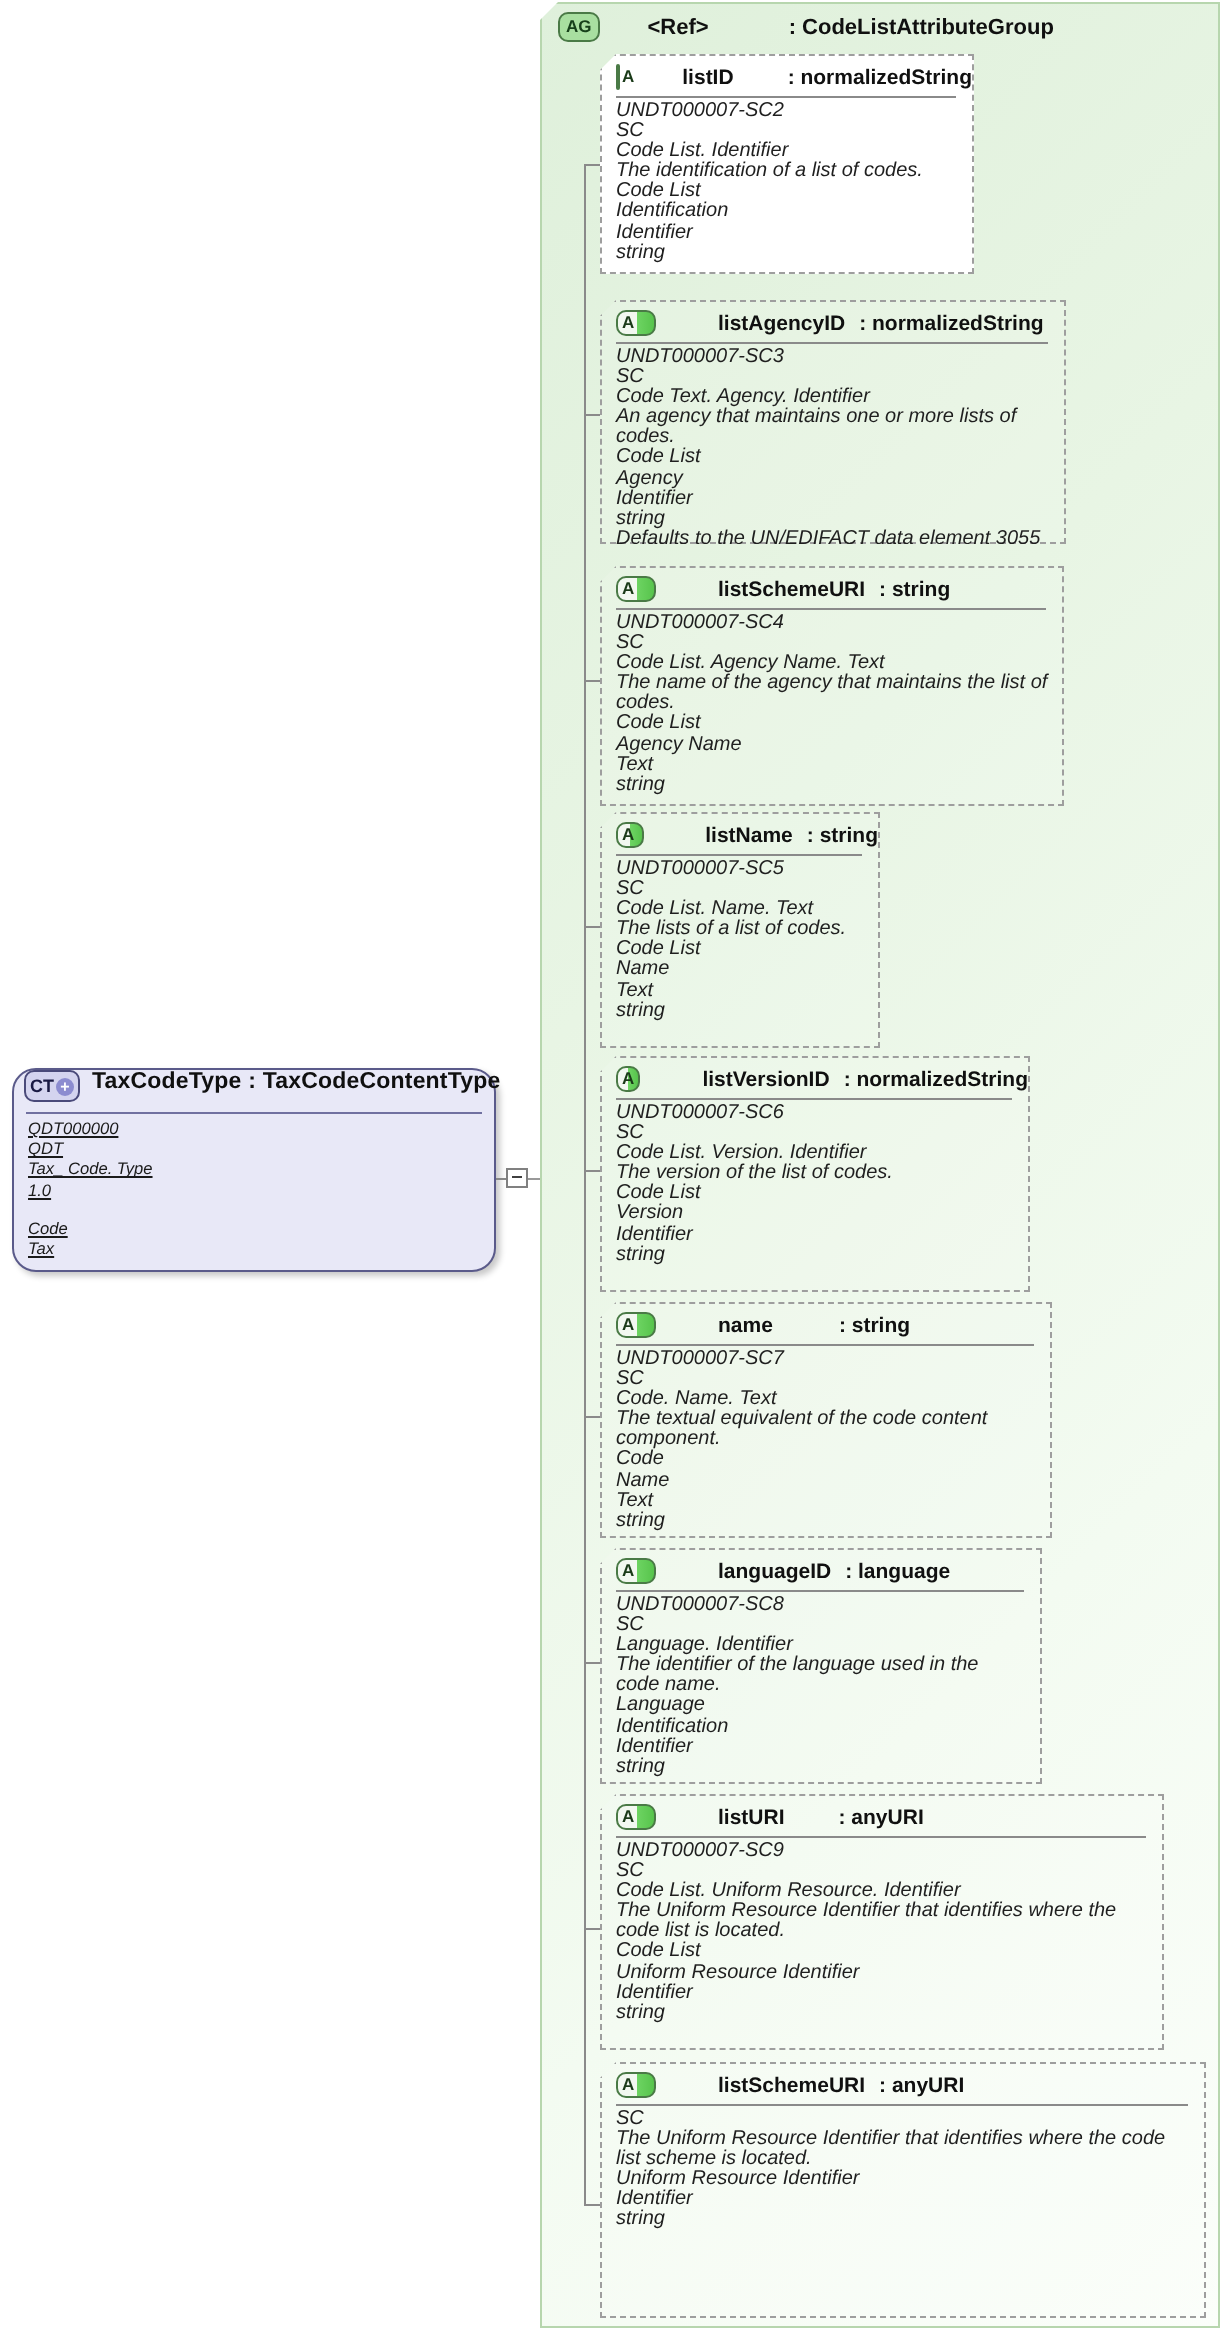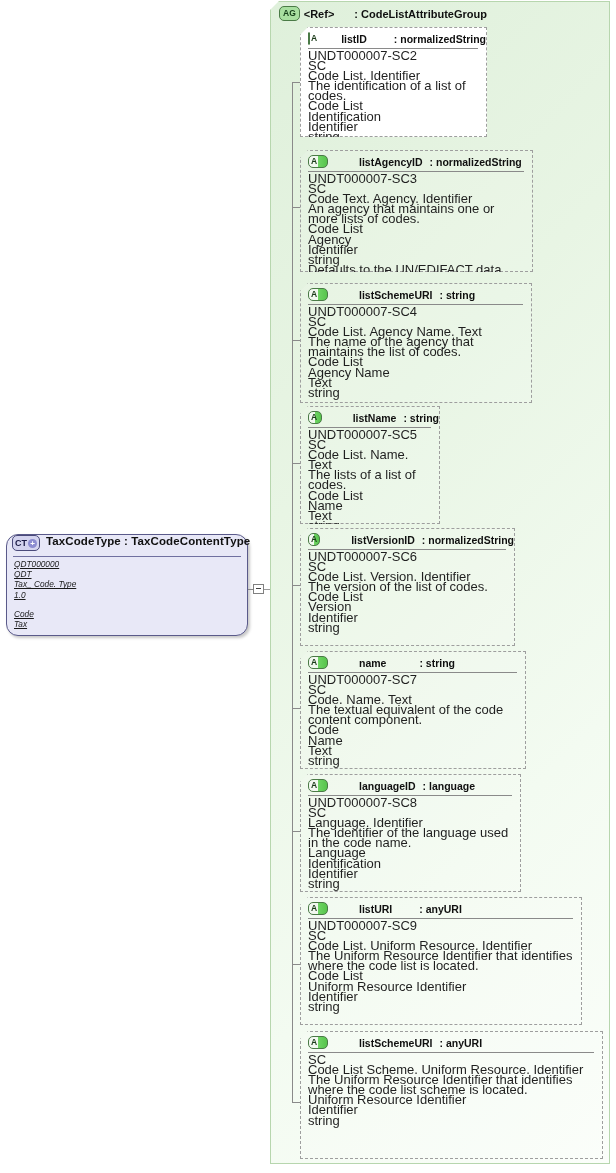--- a/index.html
+++ b/index.html
@@ -132,21 +132,21 @@
     box-shadow: 3px 3px 4px rgba(0,0,0,0.18);
     
     clip-path: polygon(9px 0, 100% 0, 100% 100%, 0 100%, 0 9px);
   }
   #ag-header {
     position: absolute;
     left: 8px;
     top: 4px;
     display: flex;
     align-items: center;
-    gap: 4px;
+    gap: 24px;
     white-space: nowrap;
   }
   .ag-badge {
     display: inline-block;
     border: 1px solid #4a7a46;
     border-radius: 5px;
     background: #a8dfa0;
     height: 13px;
     padding: 0 3px;
     font-size: 8.5px;
@@ -228,21 +228,22 @@
     font-weight: bold;
     color: #101010;
   }
   .attr-divider {
     height: 1px;
     background: #8a8a8a;
     margin: 3px 8px 0 7px;
   }
   .attr-body {
     padding: 2px 7px 0 7px;
-    font-size: 13px;
+    font-size: 10px;
+    font-style: italic;
     color: #1f1f1f;
     line-height: 10.1px;
   }
   .attr-body div { white-space: normal; }
 </style>
 </head>
 <body>
 
 <div id="root-type-box">
   <div id="root-type-header">
@@ -459,21 +460,20 @@
     <div class="attr-header">
       <span class="a-badge">
           <span>A</span>
         </span>
       <span class="attr-name">listSchemeURI</span>
       <span class="attr-type">: anyURI</span>
     </div>
     <div class="attr-divider"></div>
     <div class="attr-body">
       <div>SC</div>
-      <div>Code List Scheme. Uniform Resource. Identifier</div>
       <div>The Uniform Resource Identifier that identifies where the code list scheme is located.</div>
       <div>Uniform Resource Identifier</div>
       <div>Identifier</div>
       <div>string</div>
     </div>
   </div>
 
 </div>
 
 </body></html>

